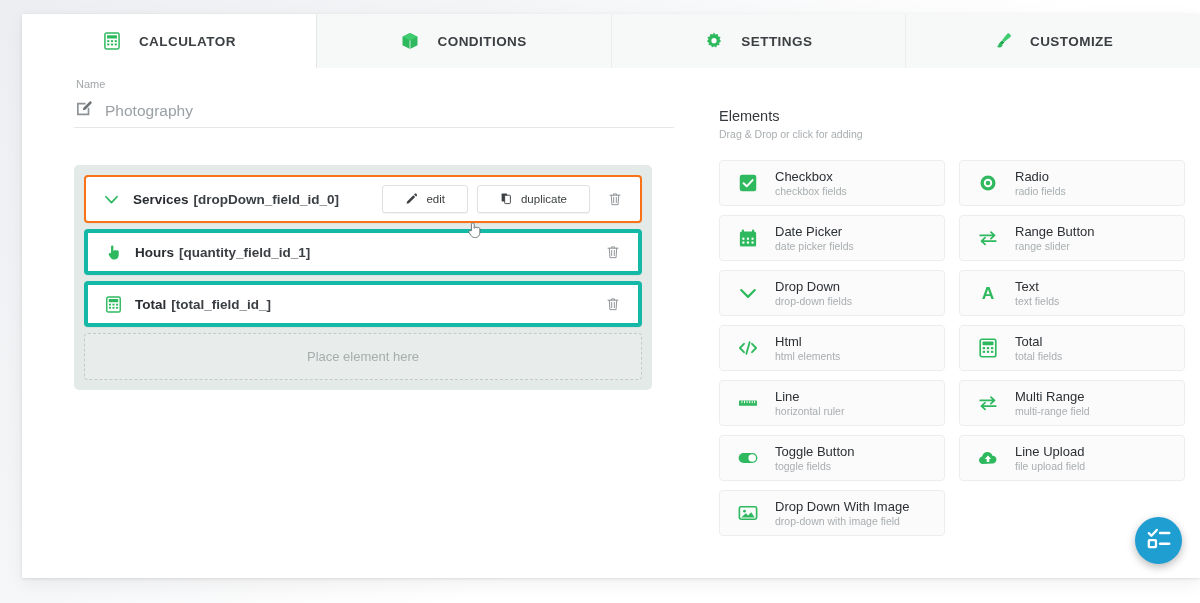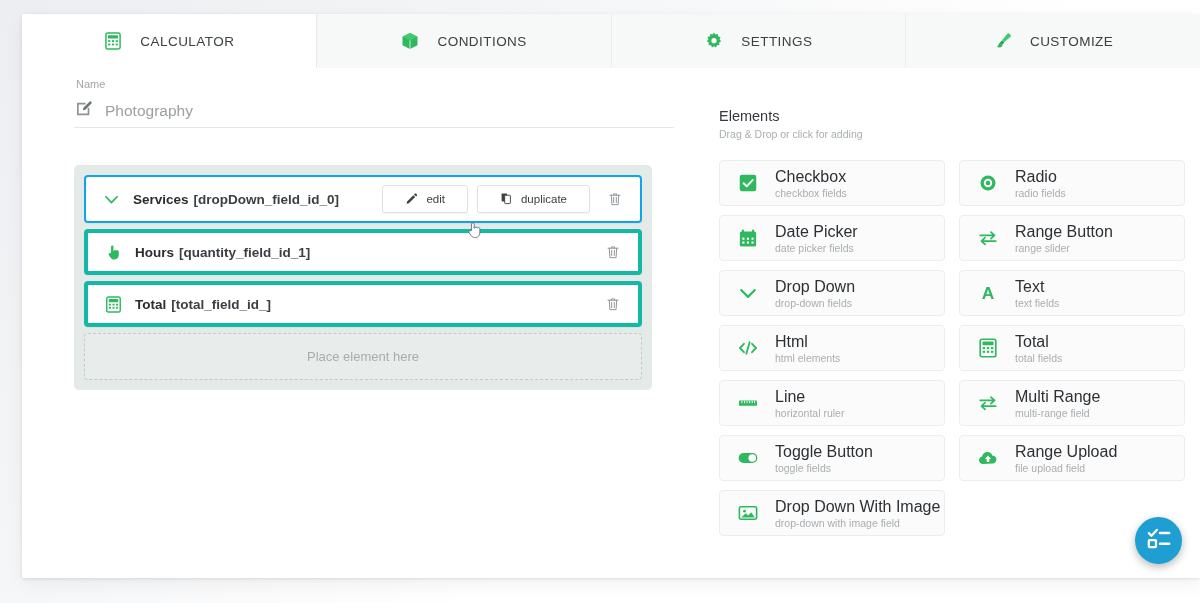--- a/index.html
+++ b/index.html
@@ -39,20 +39,21 @@
     flex: 1 1 0;
     display: flex;
     align-items: center;
     justify-content: center;
     gap: 17px;
     height: 54px;
     background: #f7f8f8;
     border-right: 1px solid #ededed;
     cursor: pointer;
     position: relative;
+    font-weight: bold;
   }
   .tab:last-child { border-right: none; }
   .tab.active {
     background: #ffffff;
     border-right: 1px solid #e6e7e7;
     box-shadow: 2px 0 4px -2px rgba(0,0,0,.08);
   }
   .tab-label {
     font-size: 13.5px;
     letter-spacing: .45px;
@@ -100,21 +101,21 @@
     align-items: center;
     background: #ffffff;
     border: 4px solid #14b8a6;
     border-radius: 4px;
     height: 46px;
     padding: 0 14px 0 16px;
     margin-bottom: 6px;
     box-shadow: 0 1px 1px rgba(0,0,0,.04);
   }
   .field-row.selected {
-    border: 2px solid #0ea5e9;
+    border: 2px solid #f97316;
     height: 48px;
   }
   .field-icon { width: 19px; height: 19px; flex: 0 0 auto; margin-right: 12px; }
   .field-title {
     font-size: 13.5px; color: #2a2d31; font-weight: bold;
   }
   .field-id {
     font-size: 13.5px; color: #3b3f43; font-weight: 700; margin-left: 5px;
   }
   .row-spacer { flex: 1 1 auto; }
@@ -172,21 +173,21 @@
     border: 1px solid #eceeee;
     border-radius: 4px;
     display: flex;
     align-items: center;
     padding-left: 17px;
     gap: 16px;
     cursor: pointer;
   }
   .el-icon { width: 22px; height: 22px; flex: 0 0 auto; }
   .el-text { display: flex; flex-direction: column; gap: 1px; }
-  .el-title { font-size: 16px; color: #2c3034; }
+  .el-title { font-size: 13px; color: #2c3034; }
   .el-sub   { font-size: 10.5px; color: #a9aeb1; }
 
   
   #fab {
     position: absolute;
     right: 18px; bottom: 14px;
     width: 47px; height: 47px;
     border-radius: 50%;
     background: #1f9ed2;
     box-shadow: 0 3px 8px rgba(0,0,0,.28);
@@ -523,21 +524,21 @@
         </div>
 
         <div class="el-card">
           <span class="el-icon">
             <svg viewBox="0 0 24 24" width="22" height="22">
               <path d="M6.4 18.6c-2.3 0-4.2-1.9-4.2-4.2 0-2 1.5-3.7 3.4-4.1.4-2.8 2.8-4.9 5.7-4.9 2.6 0 4.9 1.8 5.6 4.2h.3c2.2 0 4 1.8 4 4s-1.8 4.4-4 4.4z" fill="#2fb95f"></path>
               <path d="M12 9.2l3.4 3.8h-2v3.4h-2.8V13h-2z" fill="#ffffff"></path>
             </svg>
           </span>
           <span class="el-text">
-            <span class="el-title">Range Upload</span>
+            <span class="el-title">Line Upload</span>
             <span class="el-sub">file upload field</span>
           </span>
         </div>
 
         <div class="el-card">
           <span class="el-icon">
             <svg viewBox="0 0 24 24" width="22" height="22">
               <rect x="2.6" y="5.2" width="18.8" height="13.6" rx="1.8" fill="none" stroke="#2fb95f" stroke-width="1.8"></rect>
               <circle cx="8.2" cy="10" r="1.5" fill="#2fb95f"></circle>
               <path d="M4.6 17 9.6 12.4l2.5 2.3 3.4-3.4 3.9 5.7z" fill="#2fb95f"></path>

